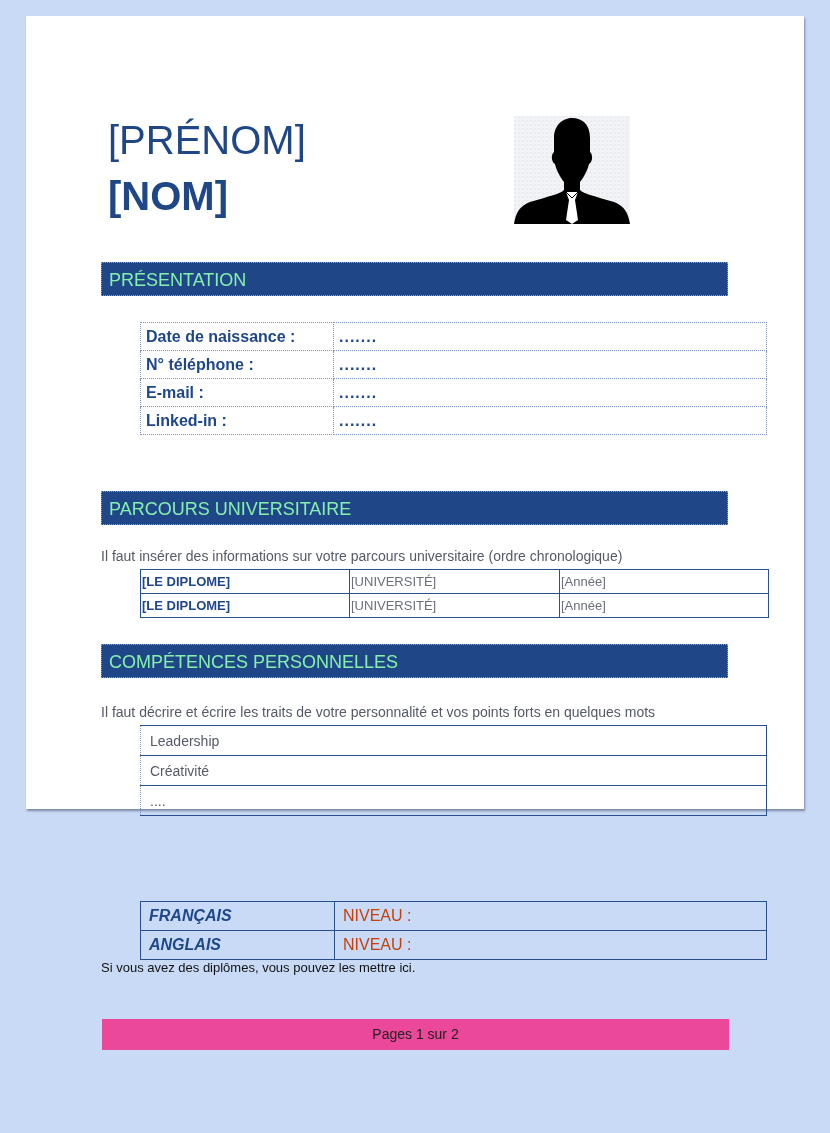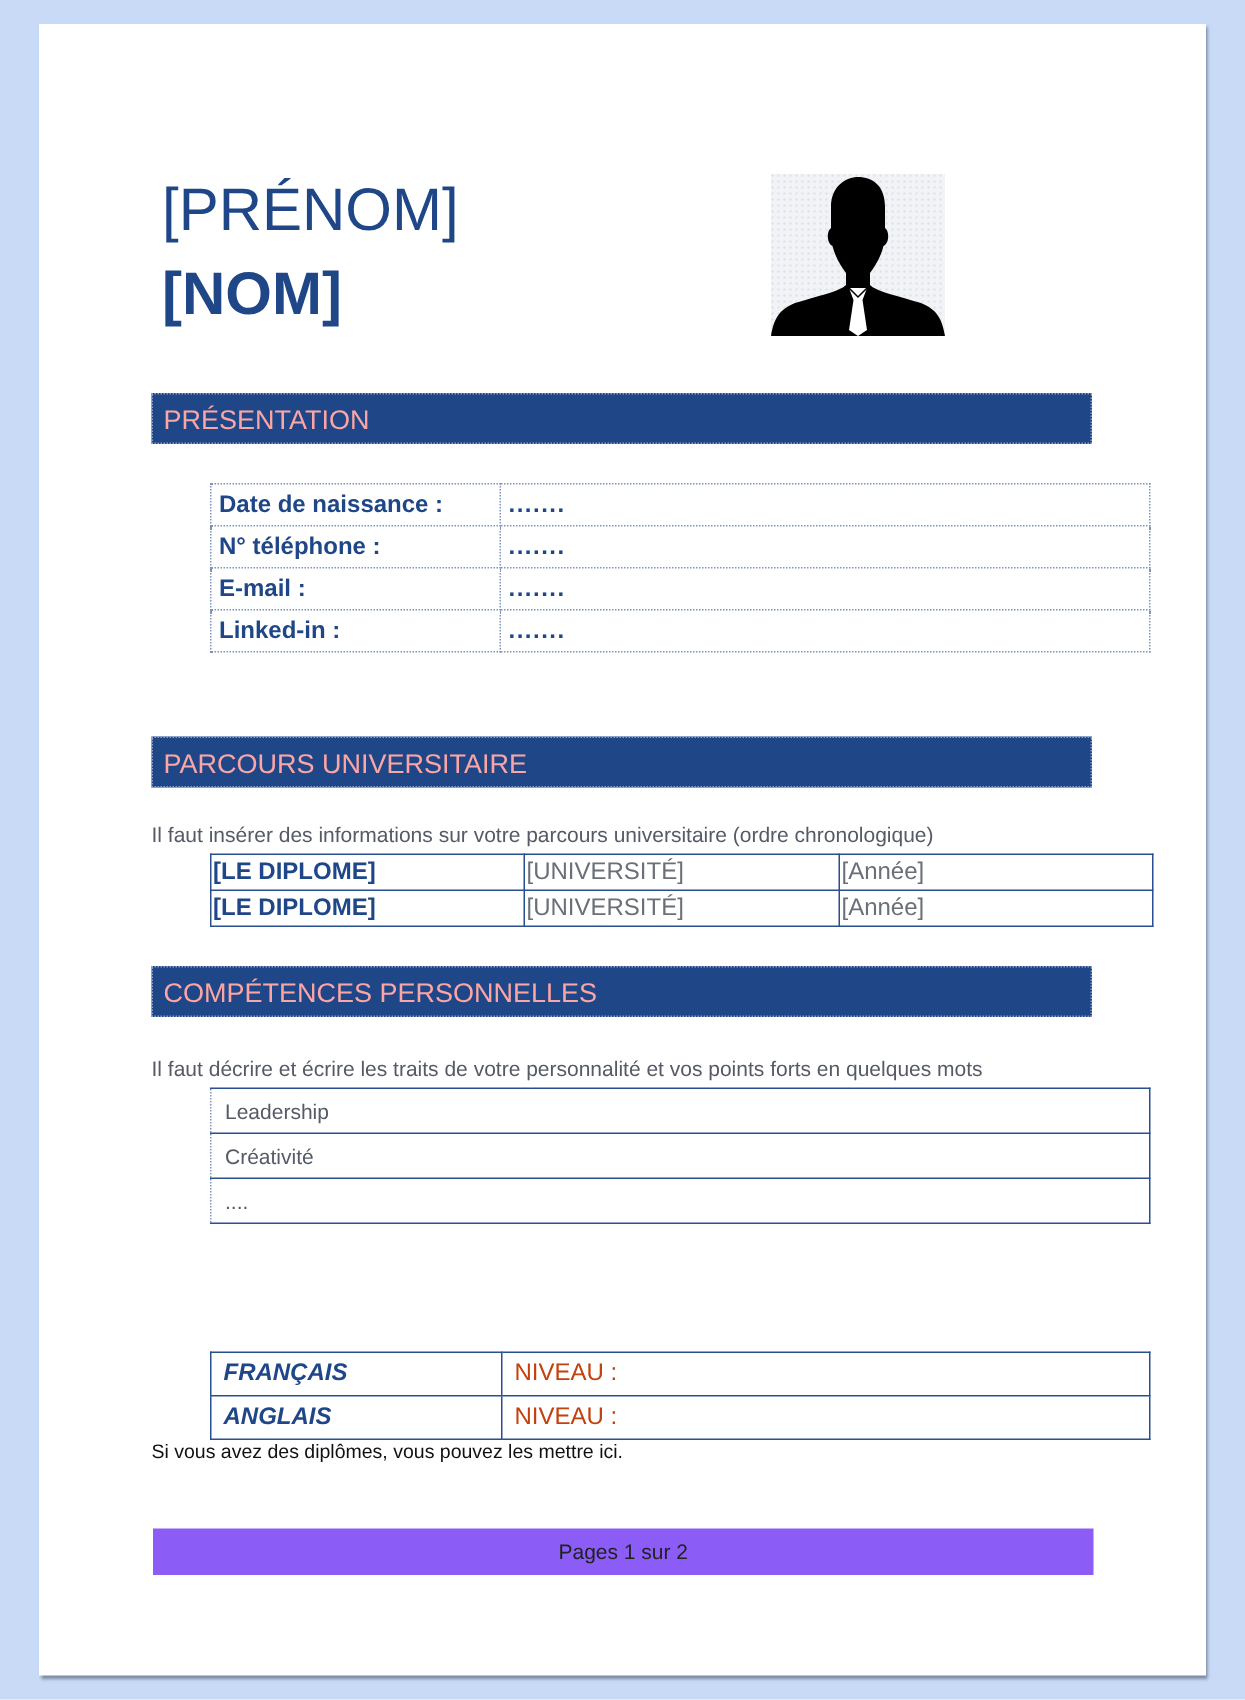--- a/index.html
+++ b/index.html
@@ -6,21 +6,21 @@
     body {
       width: 830px; height: 1133px;
       background: #c9daf6;
       position: relative;
       overflow: hidden;
       font-family: "Liberation Sans", sans-serif;
     }
     .page {
       position: absolute;
       left: 26px; top: 16px;
-      width: 778px; height: 1101px;
+      width: 778px; height: 793px;
       background: #ffffff;
       box-shadow: 1px 2px 2px rgba(60,70,90,0.55);
     }
     .abs { position: absolute; }
     .firstname {
       left: 82px; top: 100px;
       font-size: 40px; color: #1f4788; font-weight: normal;
       line-height: 48px; white-space: nowrap;
     }
     .lastname {
@@ -29,21 +29,21 @@
       line-height: 48px; white-space: nowrap;
     }
     .photo {
       left: 488px; top: 100px; width: 116px; height: 108px;
       background: #eef1f4;
     }
     .photo svg { display: block; }
     .section-header {
       left: 75px; width: 627px; height: 34px;
       background: #1f4788;
-      color: #fca5a5;
+      color: #86efac;
       font-size: 18px;
       line-height: 34px;
       padding-left: 7px;
       box-sizing: border-box;
       border: 1px dotted #8aa0c8;
       white-space: nowrap;
     }
     table { border-collapse: collapse; margin-left: 39px; }
     .info-table {
       left: 75px; top: 306px; width: 627px;
@@ -56,21 +56,21 @@
     }
     .info-table td.lbl { width: 193px; font-weight: bold; }
     .info-table td.val { font-weight: bold; letter-spacing: 1px; }
     .note {
       left: 75px; font-size: 14px; color: #555a66; white-space: nowrap;
     }
     .edu-table { left: 75px; top: 553px; width: 629px; }
     .edu-table td {
       border: 1px solid #2a4f8f;
       height: 24px; padding: 0 1px;
-      font-size: 16px; box-sizing: border-box;
+      font-size: 13px; box-sizing: border-box;
     }
     .edu-table td.deg { width: 209px; font-weight: bold; color: #1f4788; }
     .edu-table td.uni { width: 210px; color: #6a6f78; }
     .edu-table td.yr { color: #6a6f78; }
     .skills-table { left: 75px; top: 709px; width: 627px; }
     .skills-table td {
       border: 1px solid #2a4f8f;
       border-left: 1px dotted #7d93bd;
       height: 30px; padding: 0 9px;
       font-size: 14px; color: #555a66; box-sizing: border-box;
@@ -82,21 +82,21 @@
       font-size: 16px; box-sizing: border-box;
     }
     .lang-table td.lang { width: 194px; font-weight: bold; color: #1f4788; font-style: italic; }
     .lang-table td.lvl { color: #c2410c; }
     .diploma-note {
       left: 75px; top: 944px;
       font-size: 13px; color: #111111; white-space: nowrap;
     }
     .footer {
       left: 76px; top: 1003px; width: 627px; height: 31px;
-      background: #8b5cf6;
+      background: #ec4899;
       text-align: center; line-height: 31px;
       font-size: 14px; color: #222222;
     }
   </style>
 </head>
 <body>
 
 <div class="page">
 
   <div class="abs firstname">[PRÉNOM]</div>

